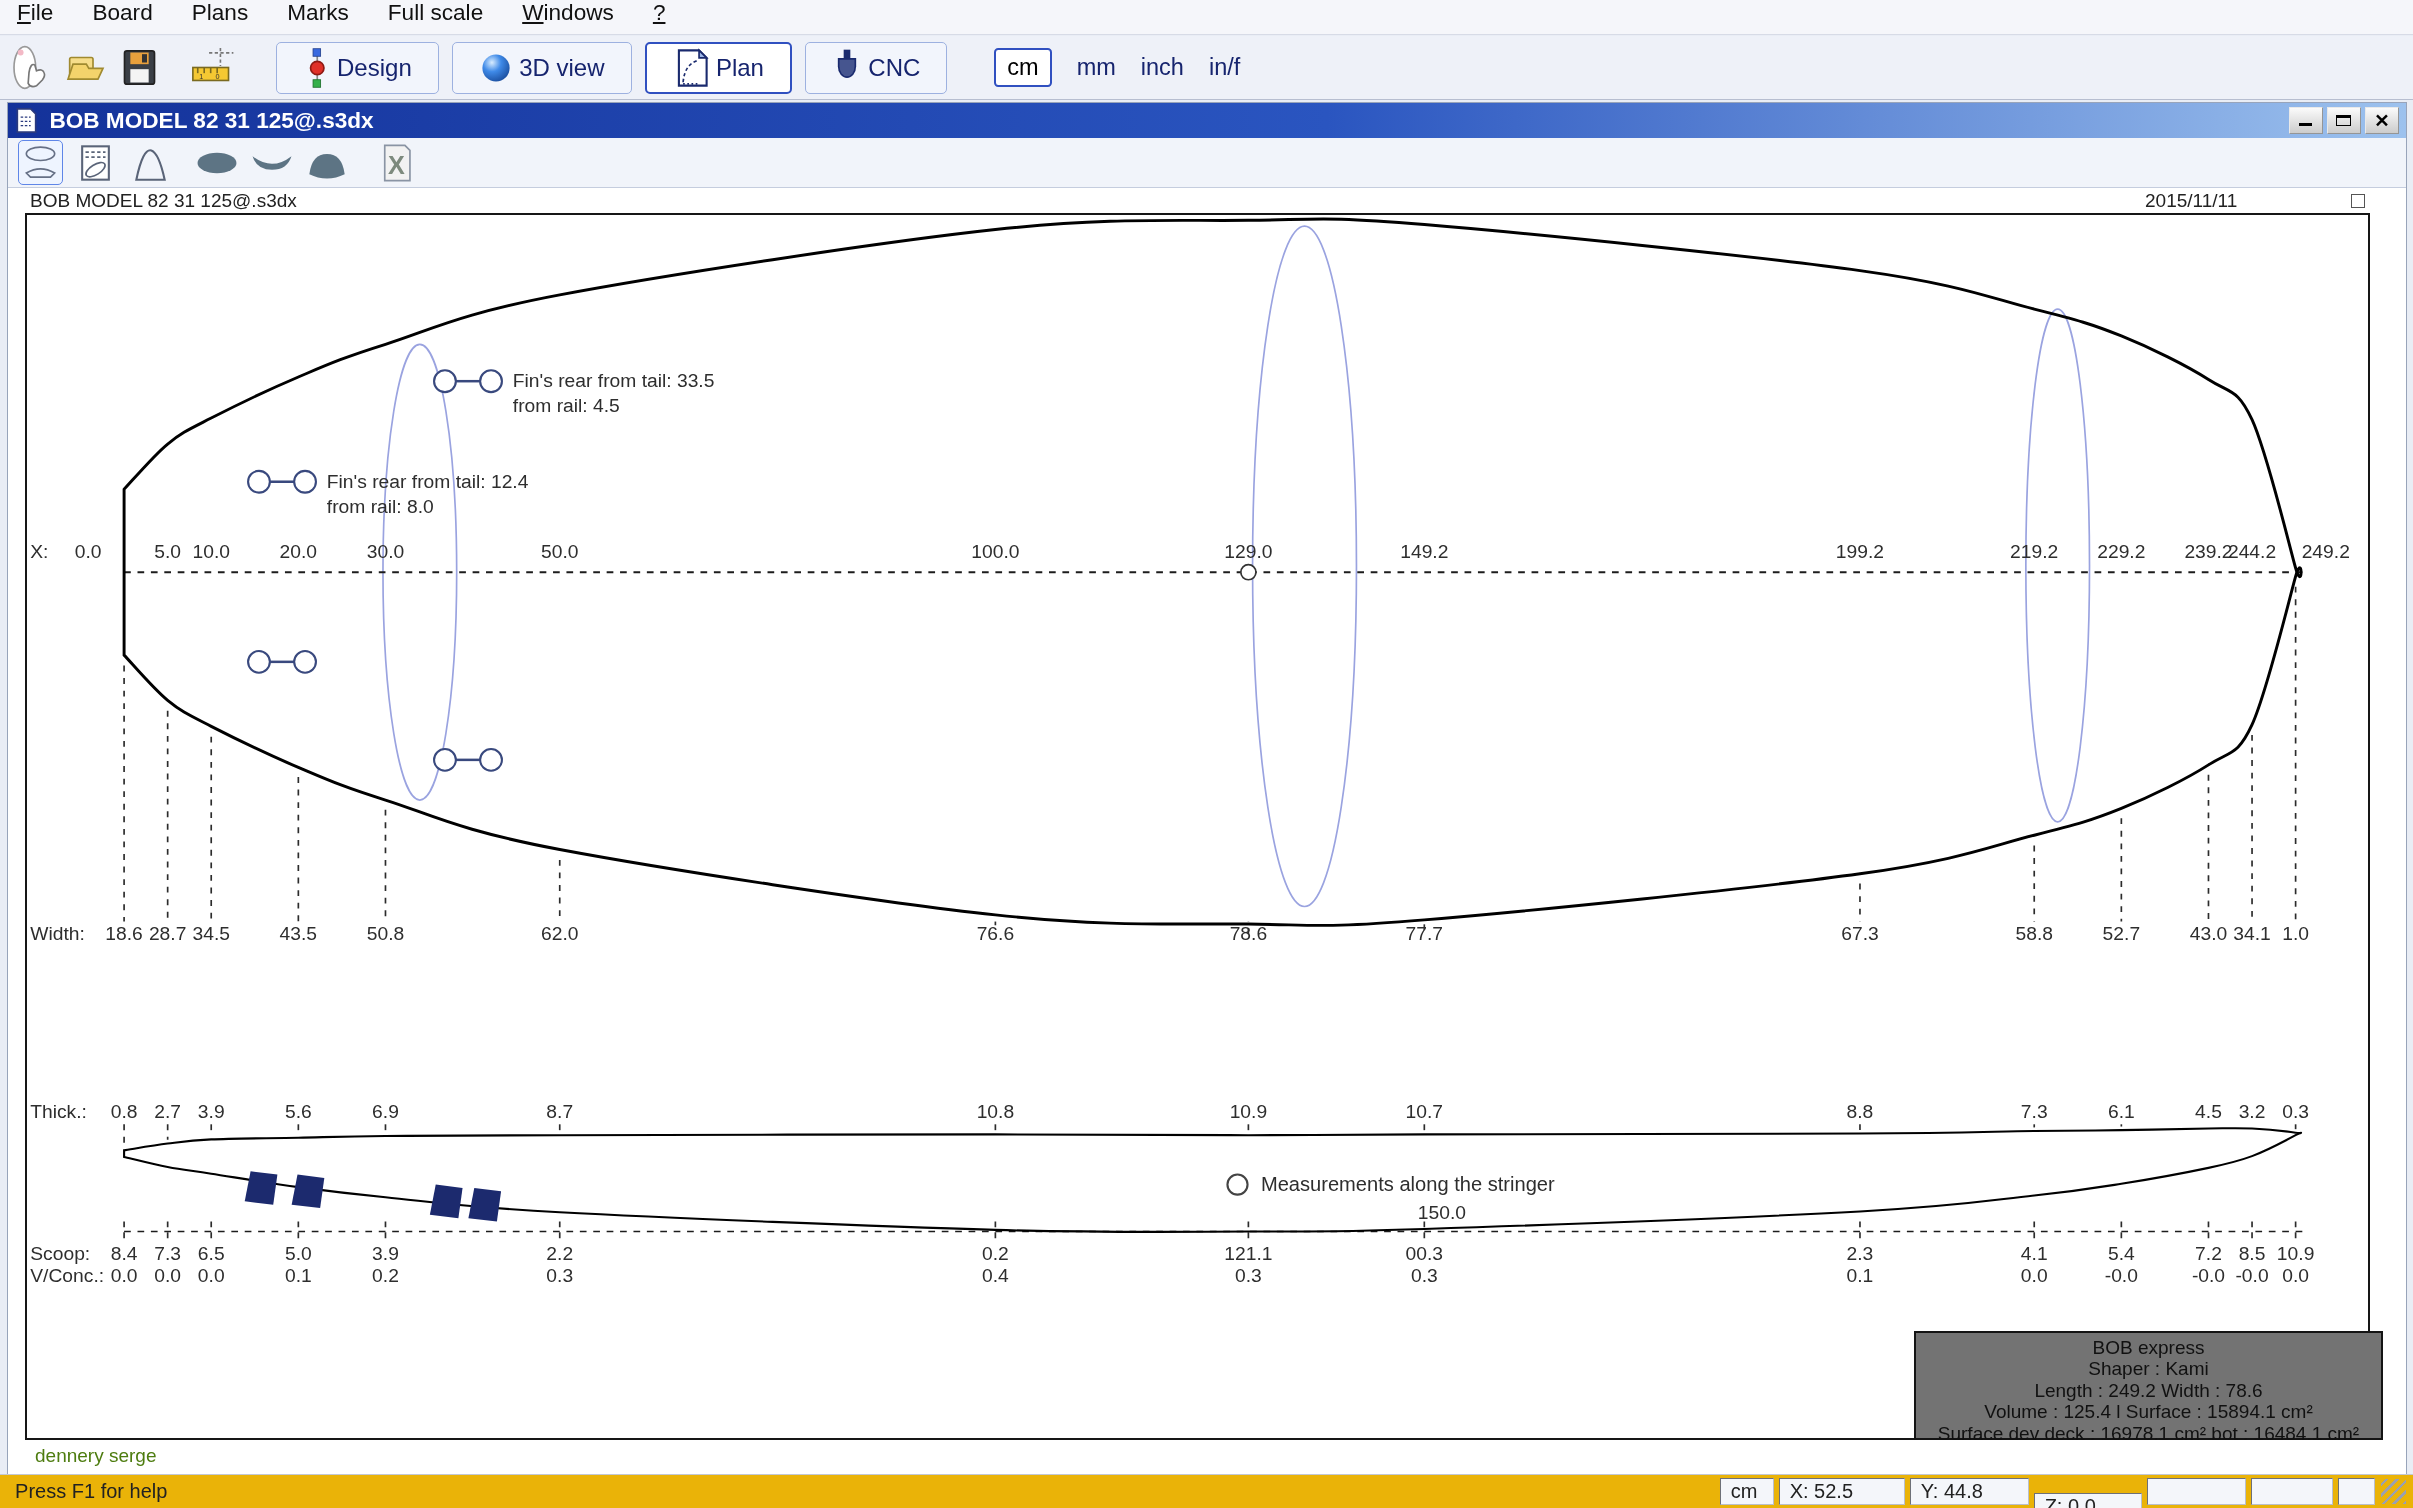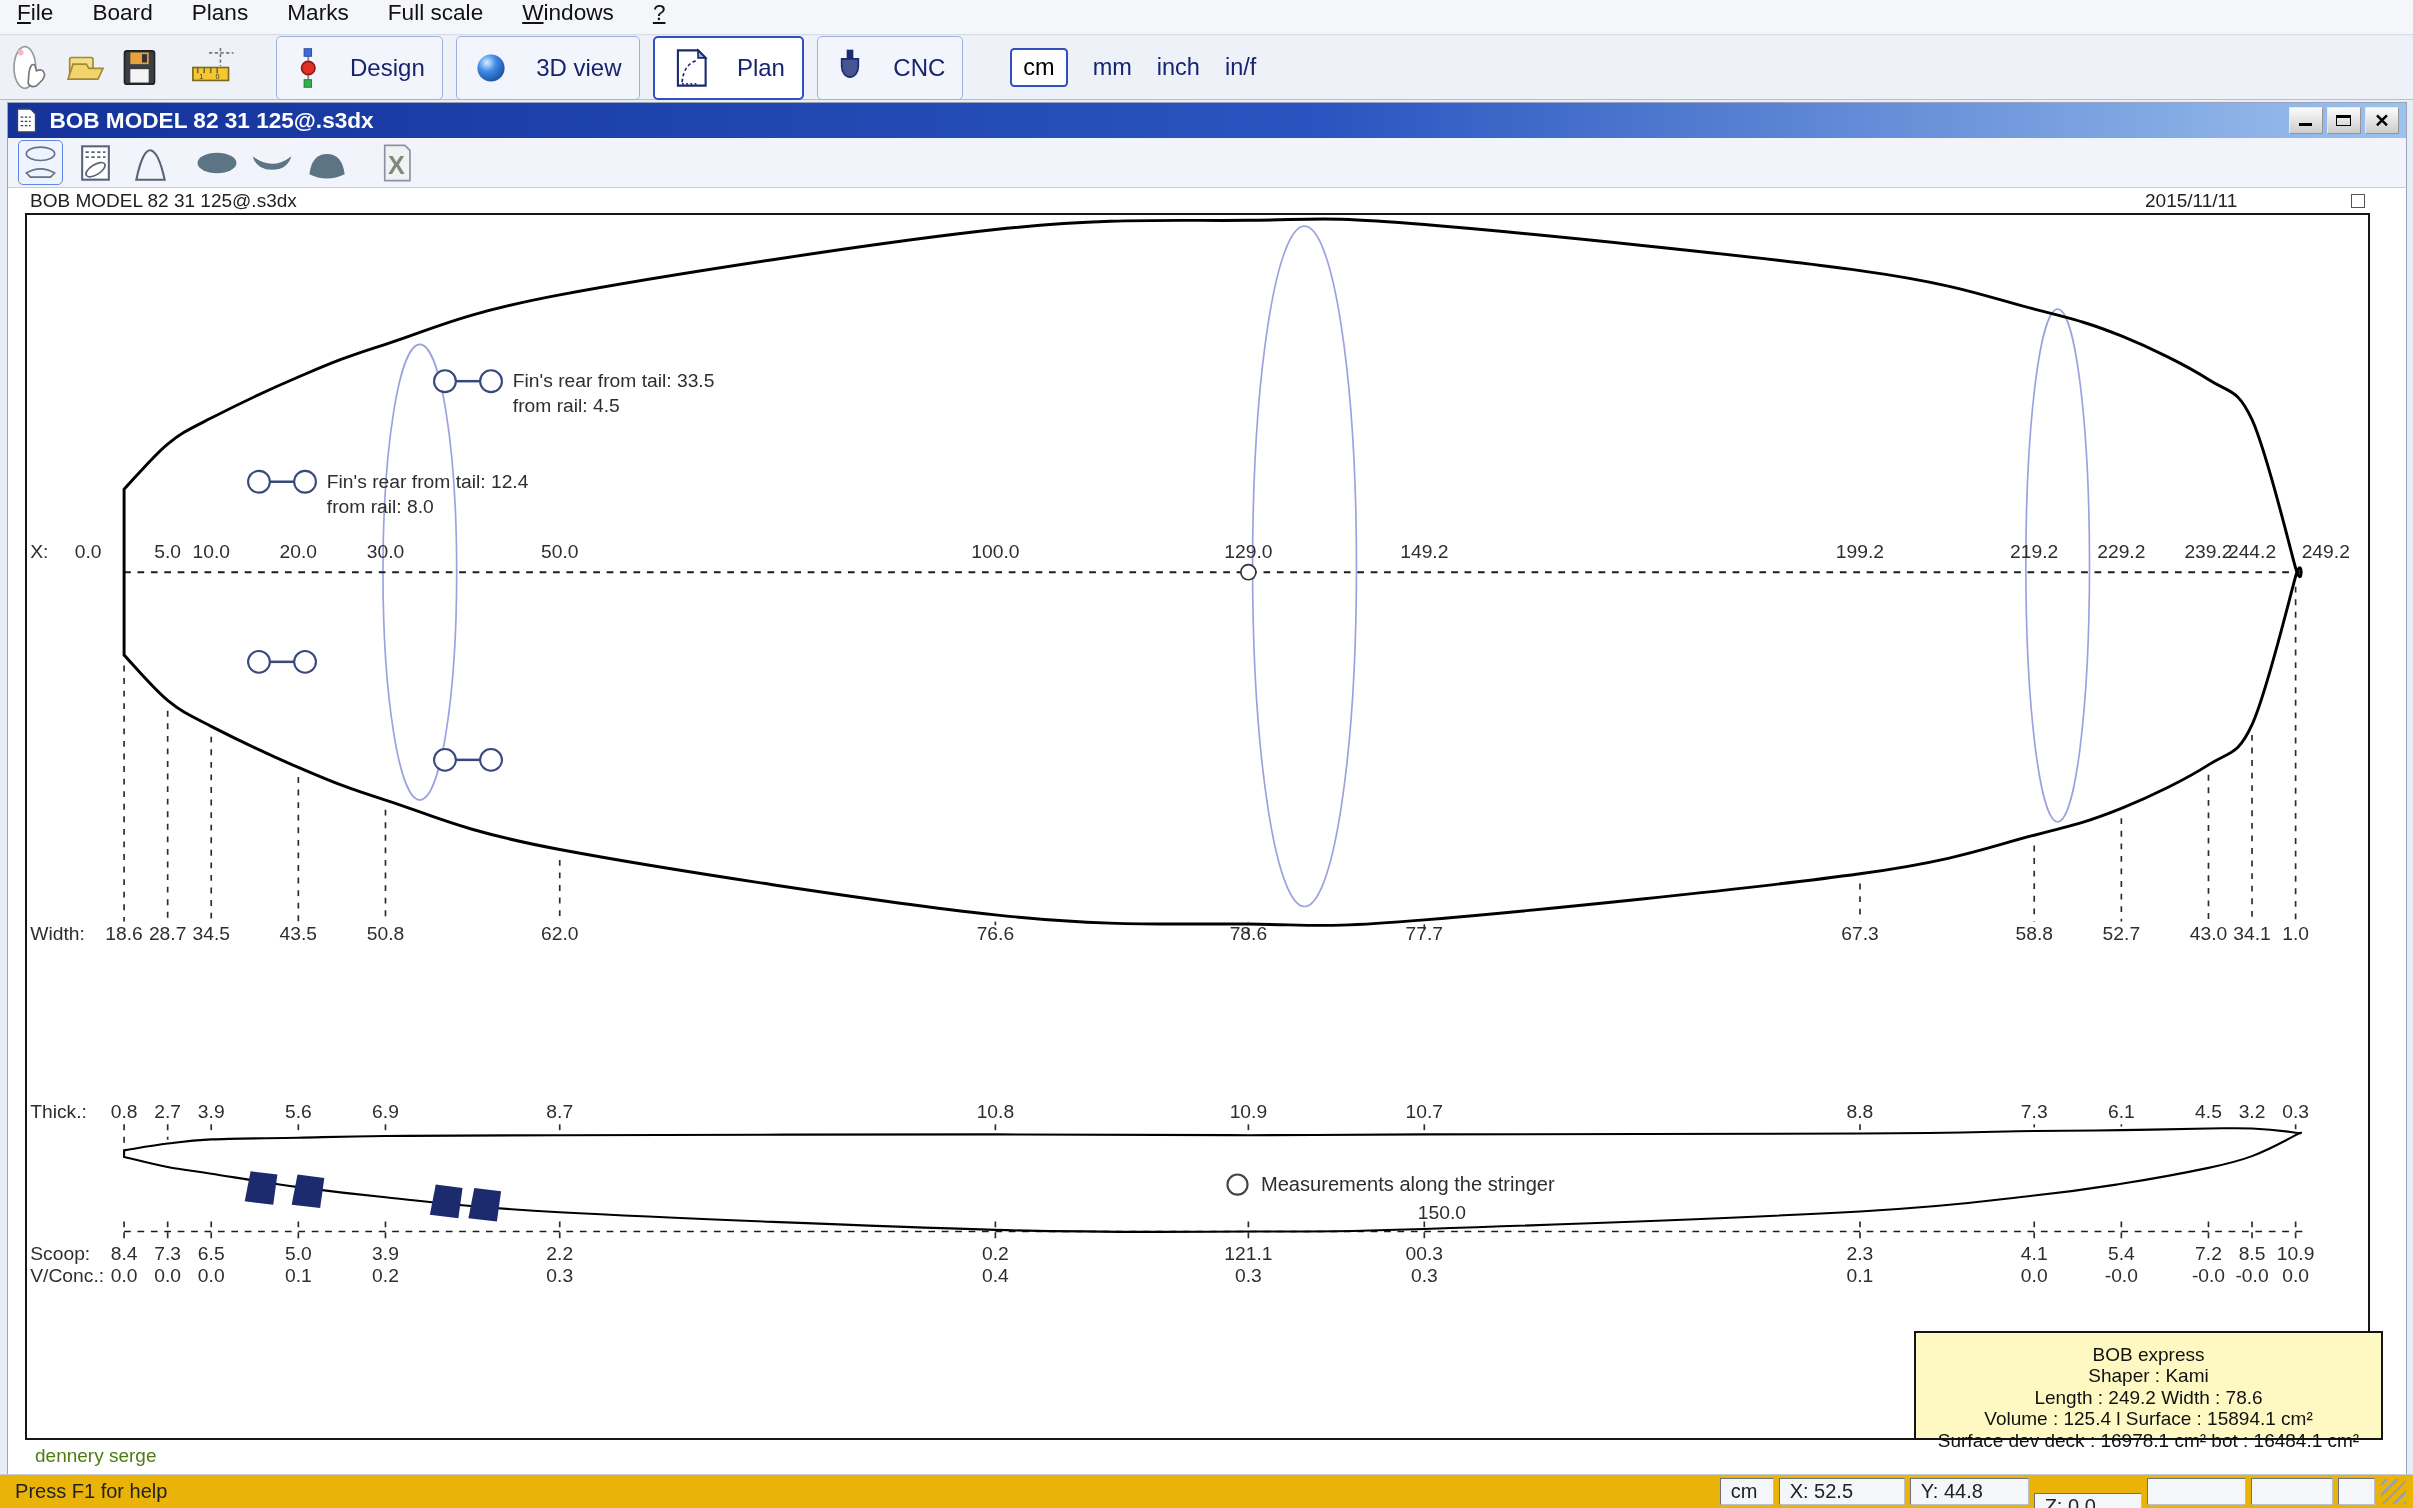--- a/index.html
+++ b/index.html
@@ -13,22 +13,22 @@
              display:flex; gap:39px; padding-left:17px;
              font-size:22.6px; color:#111; }
   .menu-item { cursor:default; }
   .u { text-decoration:underline; }
 
   .toolbar { position:absolute; left:0; top:36px; width:2413px; height:64px;
              background:#eef1f8; border-bottom:1.7px solid #b7bed0;
              display:flex; align-items:center; padding-left:8.4px; }
   .tool-ico { width:47px; height:50px; display:flex; align-items:center;
               justify-content:center; margin-right:6.7px; }
-  .big-btn { height:64px; display:flex; align-items:center; gap:28px;
-             padding:0 17px; border:1.7px solid #9db1e0; border-radius:5px;
+  .big-btn { height:52px; display:flex; align-items:center; gap:6px;
+             padding:0 26px; border:1.7px solid #9db1e0; border-radius:5px;
              background:#f2f5fc; color:#16246e; font-size:24px; margin-left:13.4px; }
   .big-btn.selected { border:2.5px solid #3050c0; background:#ffffff; }
   .units { display:flex; align-items:center; gap:25px; margin-left:47px;
            font-size:23.5px; color:#16246e; }
   .unit { cursor:default; }
   .unit-sel { border:2.5px solid #3050c0; border-radius:4.2px; background:#fff;
               padding:4.2px 11px; color:#000; }
 
   
   .mdi { position:absolute; left:6.7px; top:102px; width:2400px; height:1373px;
@@ -50,22 +50,22 @@
 
   
   .pageframe { position:absolute; left:25px; top:213px; width:2345px; height:1227px;
                border:2.5px solid #161616; }
   .filename { position:absolute; left:30px; top:190px; font-size:19px; color:#222; }
   .docdate  { position:absolute; left:2145px; top:190px; width:201px; text-align:left;
               font-size:19px; color:#222; }
   .datebox  { position:absolute; left:2351px; top:194px; width:14.2px; height:14.2px;
               border:1.7px solid #555; background:#fff; }
   .infobox { position:absolute; left:1914px; top:1331px; width:469px; height:109px;
-             border:2.5px solid #141414; background:#fef9c3; text-align:center;
-             font-size:19px; color:#111; line-height:21.4px; padding-top:11px; }
+             border:2.5px solid #141414; background:#737373; text-align:center;
+             font-size:19px; color:#111; line-height:21.4px; padding-top:4px; }
   .author { position:absolute; left:35px; top:1445px; font-size:19px; color:#4d7c0f; }
 
   #drawing { position:absolute; left:0; top:0; width:2413px; height:1508px;
              font-family:"Liberation Sans", sans-serif; }
   #drawing text { fill:#2e2e2e; }
 
   
   .statusbar { position:absolute; left:0; bottom:0; width:2413px; height:34px;
                background:#eab308; border-top:1.7px solid #c2c8d4;
                display:flex; align-items:center; font-size:20px; color:#222;

